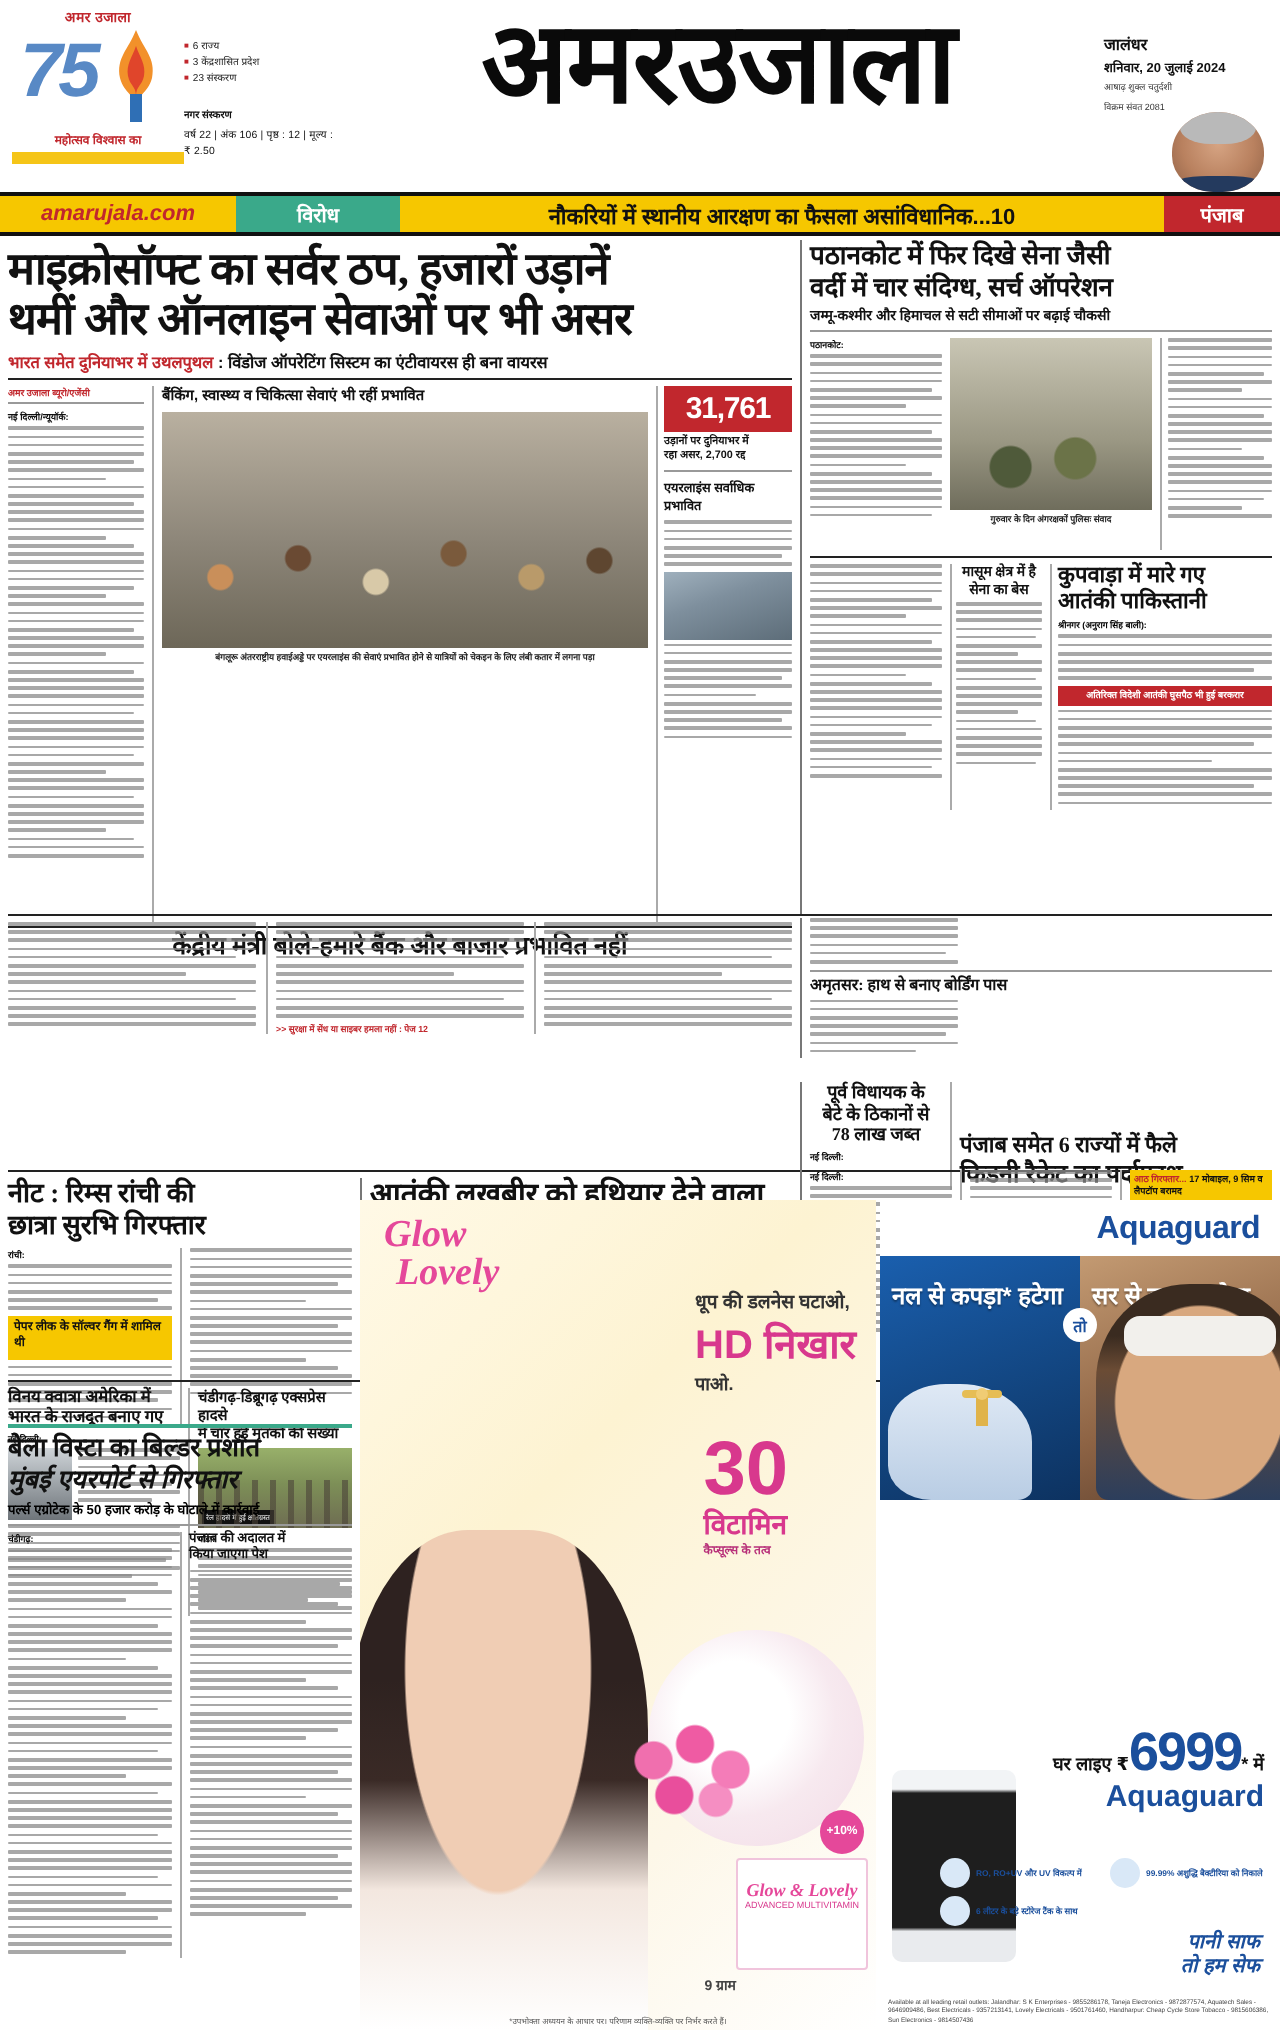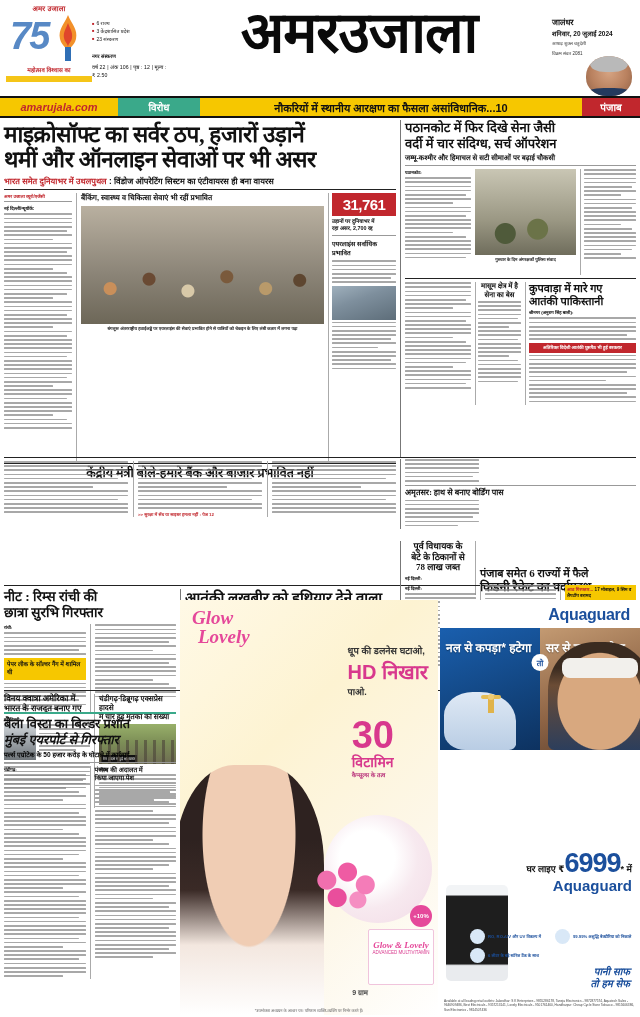--- a/index.html
+++ b/index.html
@@ -152,21 +152,21 @@
   .aqua-txt-l { position: absolute; left: 6px; top: 14px; color: #fff; font-weight: bold; font-size: 12px;
                 line-height: 1.15; text-shadow: 0 1px 1px rgba(0,0,0,.35); }
   .aqua-txt-r { position: absolute; left: 6px; top: 14px; color: #fff; font-weight: bold; font-size: 12px;
                 line-height: 1.15; text-shadow: 0 1px 1px rgba(0,0,0,.35); }
   .aqua-to { position: absolute; left: 50%; top: 26px; transform: translateX(-50%); width: 17px; height: 17px;
              border-radius: 50%; background: #fff; color: #1b4f9c; font-size: 8px; font-weight: bold;
              display:flex; align-items:center; justify-content:center; z-index: 3; }
   .aqua-device { position: absolute; left: 6px; bottom: 34px; width: 62px; height: 96px;
     background: linear-gradient(180deg,#f2f4f6 0 10%, #1e1e1e 12% 82%, #e9ebee 84% 100%);
     border-radius: 5px; }
-  .aqua-price { position: absolute; right: 8px; bottom: 121px; text-align: right; }
+  .aqua-price { position: absolute; right: 8px; bottom: 108px; text-align: right; }
   .aqua-price .pre { font-size: 9px; color: #111; font-weight: bold; }
   .aqua-price .amt { font-size: 27px; color: #1b4f9c; font-weight: bold; letter-spacing: -1px; }
   .aqua-price .post { font-size: 9px; color: #111; font-weight: bold; }
   .aqua-price .brand2 { font-size: 15px; color: #1b4f9c; font-weight: bold; margin-top: -2px; }
   .aqua-feats { position:absolute; right: 6px; bottom: 52px; width: 164px; display:grid;
                 grid-template-columns: 1fr 1fr; gap: 4px 6px; }
   .aqua-feat { display:flex; gap:3px; align-items:center; }
   .aqua-feat .ic { width: 15px; height: 15px; border-radius: 50%; background: #d9e8f7; flex: 0 0 15px; }
   .aqua-feat .tx { font-size: 4.2px; color: #1b4f9c; font-weight: bold; line-height: 1.35; }
   .aqua-tag { position:absolute; right: 10px; bottom: 26px; color:#1b4f9c; font-weight:bold; font-size: 10px;

